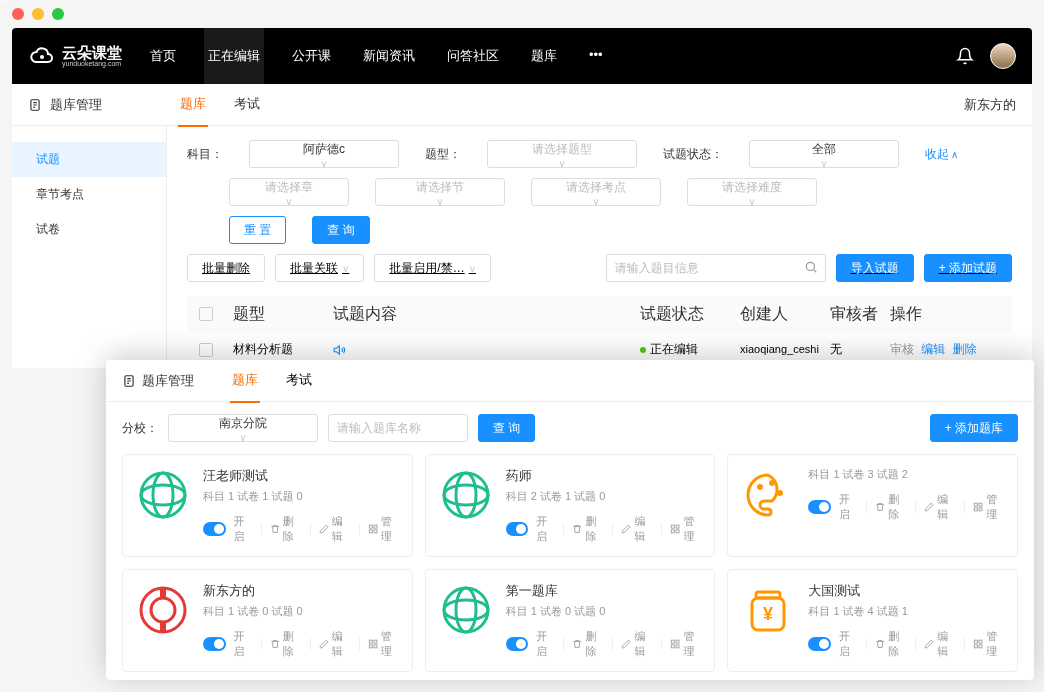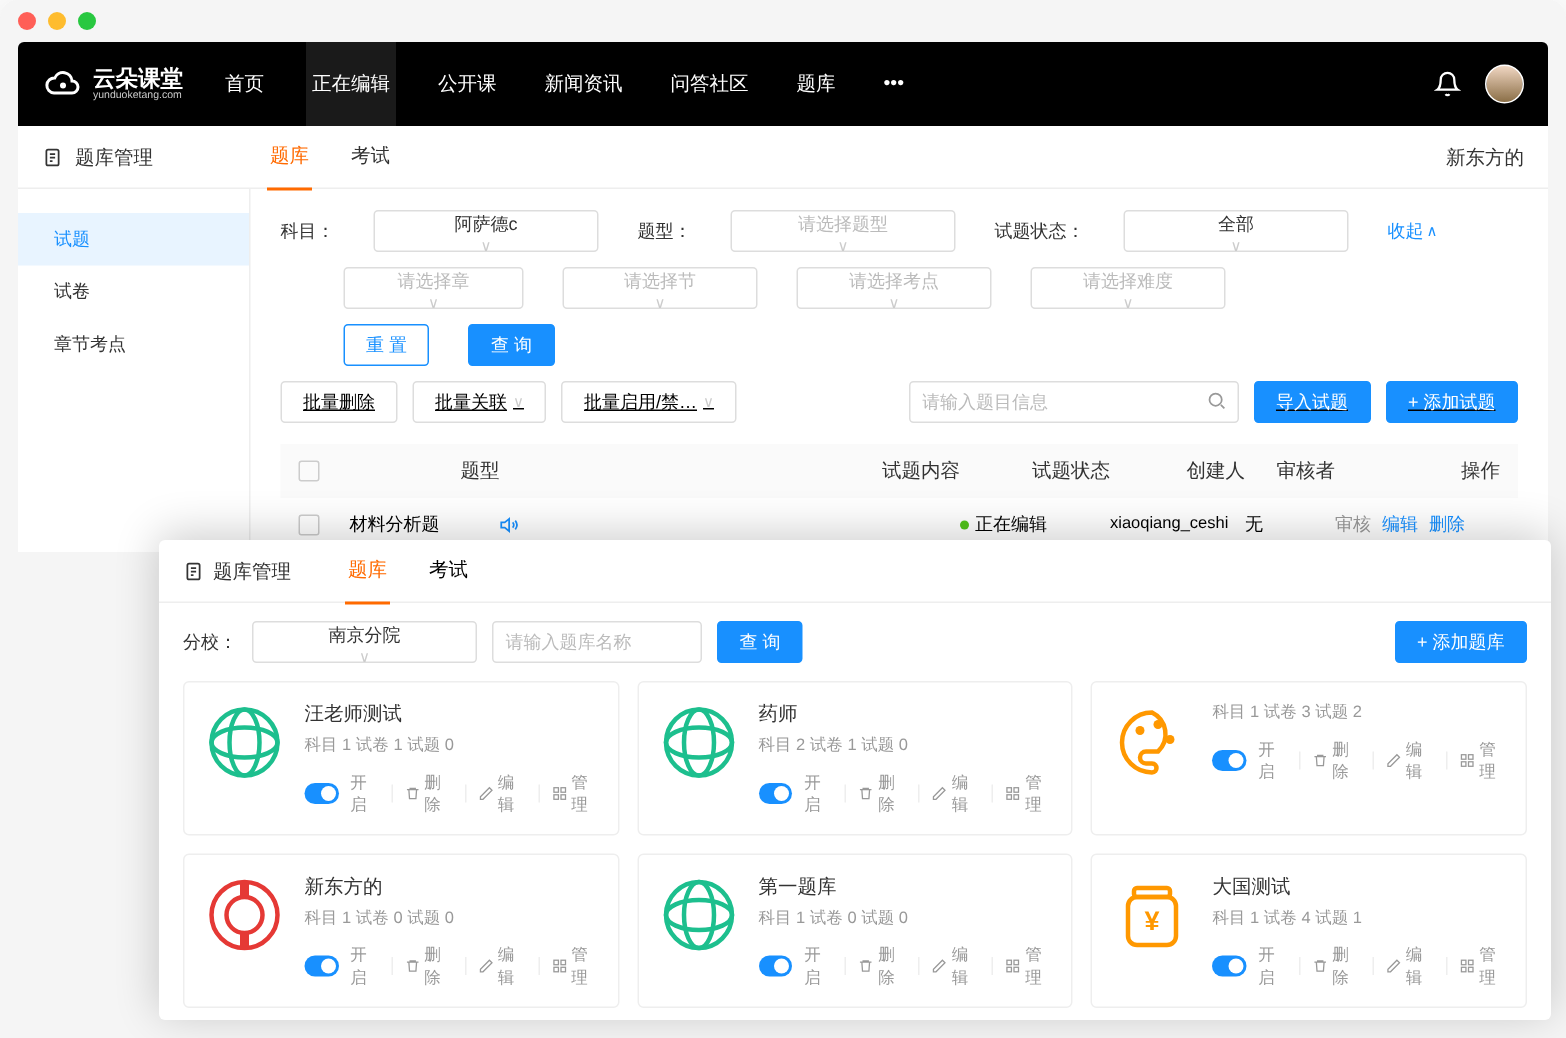--- a/index.html
+++ b/index.html
@@ -47,21 +47,21 @@
     .btn { height: 28px; padding: 0 14px; border-radius: 3px; font-size: 12px; cursor: pointer; display: inline-flex; align-items: center; border: 1px solid #ddd; background: #fff; }
     .btn.primary { background: #1890ff; color: #fff; border-color: #1890ff; }
     .btn.outline-blue { border-color: #1890ff; color: #1890ff; background: #fff; }
     .search-input { height: 28px; border: 1px solid #ddd; border-radius: 3px; padding: 0 28px 0 8px; width: 220px; position: relative; }
     .search-wrap { position: relative; margin-left: auto; }
     .search-wrap .mag { position: absolute; right: 8px; top: 6px; width: 14px; height: 14px; color: #999; }
 
     .toolbar-row { display: flex; align-items: center; gap: 10px; margin-top: 8px; text-decoration: underline; }
 
     .table { margin-top: 14px; }
-    .thead { height: 36px; background: #fafafa; display: flex; align-items: center; padding: 0 12px; color: #333; font-size: 13px; text-align: right; }
+    .thead { height: 36px; background: #fafafa; display: flex; align-items: center; padding: 0 12px; color: #333; font-size: 16px; }
     .col-chk { width: 34px; }
     .col-type { width: 100px; }
     .col-content { flex: 1; }
     .col-status { width: 100px; }
     .col-creator { width: 90px; }
     .col-reviewer { width: 60px; }
     .col-ops { width: 110px; }
     .trow { height: 42px; display: flex; align-items: center; padding: 0 12px; border-bottom: 7px solid #404040; font-size: 12px; }
     .chk { width: 14px; height: 14px; border: 1px solid #ccc; border-radius: 2px; }
     .status-dot { width: 6px; height: 6px; border-radius: 50%; background: #52c41a; display: inline-block; margin-right: 4px; }
@@ -150,22 +150,22 @@
         <span class="active">题库</span>
         <span>考试</span>
       </div>
       <div class="subbar-right">新东方的</div>
     </div>
 
     <div class="body1">
       <div class="sidebar">
         <div class="snav">
           <div class="active">试题</div>
+          <div>章节考点</div>
           <div>试卷</div>
-          <div>章节考点</div>
         </div>
       </div>
 
       <div class="content1">
         <div class="filter-row">
           <span class="lbl">科目：</span>
           <div class="sel" style="width:150px">
               <span>阿萨德c</span>
               <span class="caret">∨</span>
             </div>

